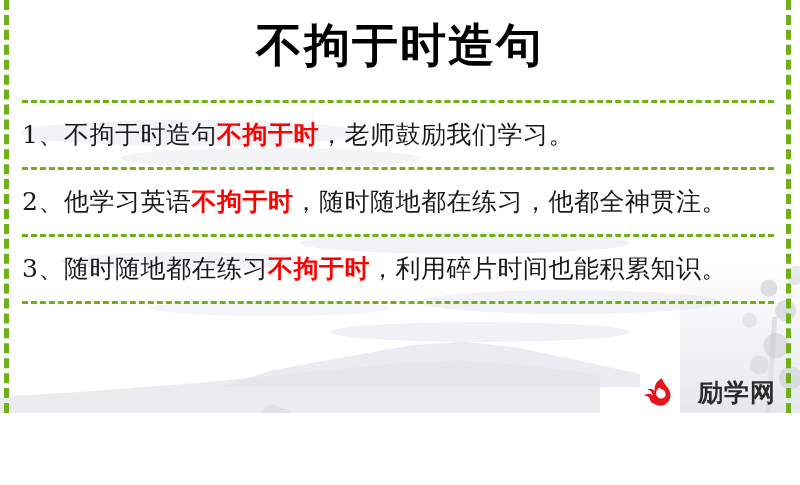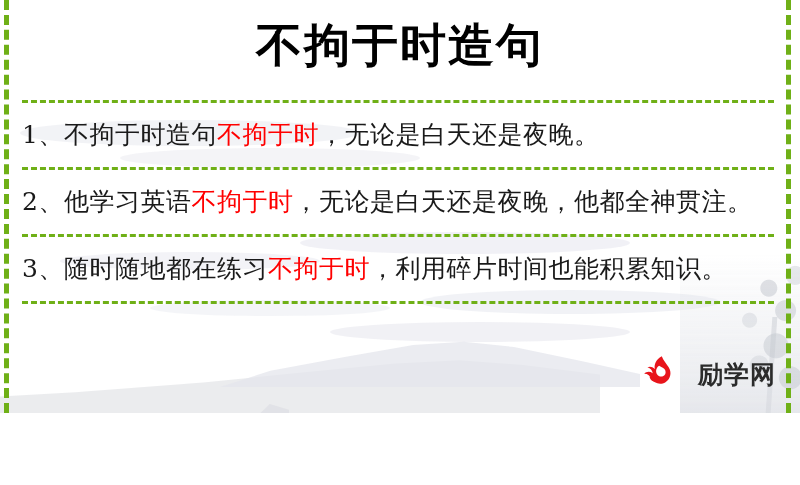--- a/index.html
+++ b/index.html
@@ -160,30 +160,30 @@
     font-size: 25px;
     line-height: 52px;
     color: #1a1a1a;
     padding: 6px 2px 6px 0;
     font-family: "DejaVu Serif", "Liberation Serif", serif;
     letter-spacing: .5px;
     white-space: normal;
   }
   .sentence .kw {
     color: var(--kw, #ff0000);
-    font-weight: 400;
+    font-weight: 700;
   }
 
   
   .brand {
     position: absolute;
     right: 24px;
-    bottom: 26px;
+    bottom: 4px;
     display: flex;
-    align-items: flex-end;
+    align-items: center;
     gap: 24px;
     z-index: 5;
   }
   .brand-mark {
     width: 34px;
     height: 34px;
     flex: 0 0 34px;
   }
   .brand-name {
     font-size: 25px;
@@ -217,25 +217,25 @@
 
   <div class="frame-left"></div>
   <div class="frame-right"></div>
 
   <div class="title">不拘于时造句</div>
 
   <div class="content">
 
     <div class="divider"></div>
 
-    <div class="sentence"><span>1、</span><span>不拘于时造句</span><span class="kw">不拘于时</span><span>，无论是白天还是夜晚。</span></div>
-
-    <div class="divider"></div>
-
-    <div class="sentence"><span>2、</span><span>他学习英语</span><span class="kw">不拘于时</span><span>，无论是白天还是夜晚，他都全神贯注。</span></div>
+    <div class="sentence"><span>1、</span><span>不拘于时造句</span><span class="kw">不拘于时</span><span>，老师鼓励我们学习。</span></div>
+
+    <div class="divider"></div>
+
+    <div class="sentence"><span>2、</span><span>他学习英语</span><span class="kw">不拘于时</span><span>，随时随地都在练习，他都全神贯注。</span></div>
 
     <div class="divider"></div>
 
     <div class="sentence"><span>3、</span><span>随时随地都在练习</span><span class="kw">不拘于时</span><span>，利用碎片时间也能积累知识。</span></div>
 
     <div class="divider"></div>
 
   </div>
 
   <div class="brand">

